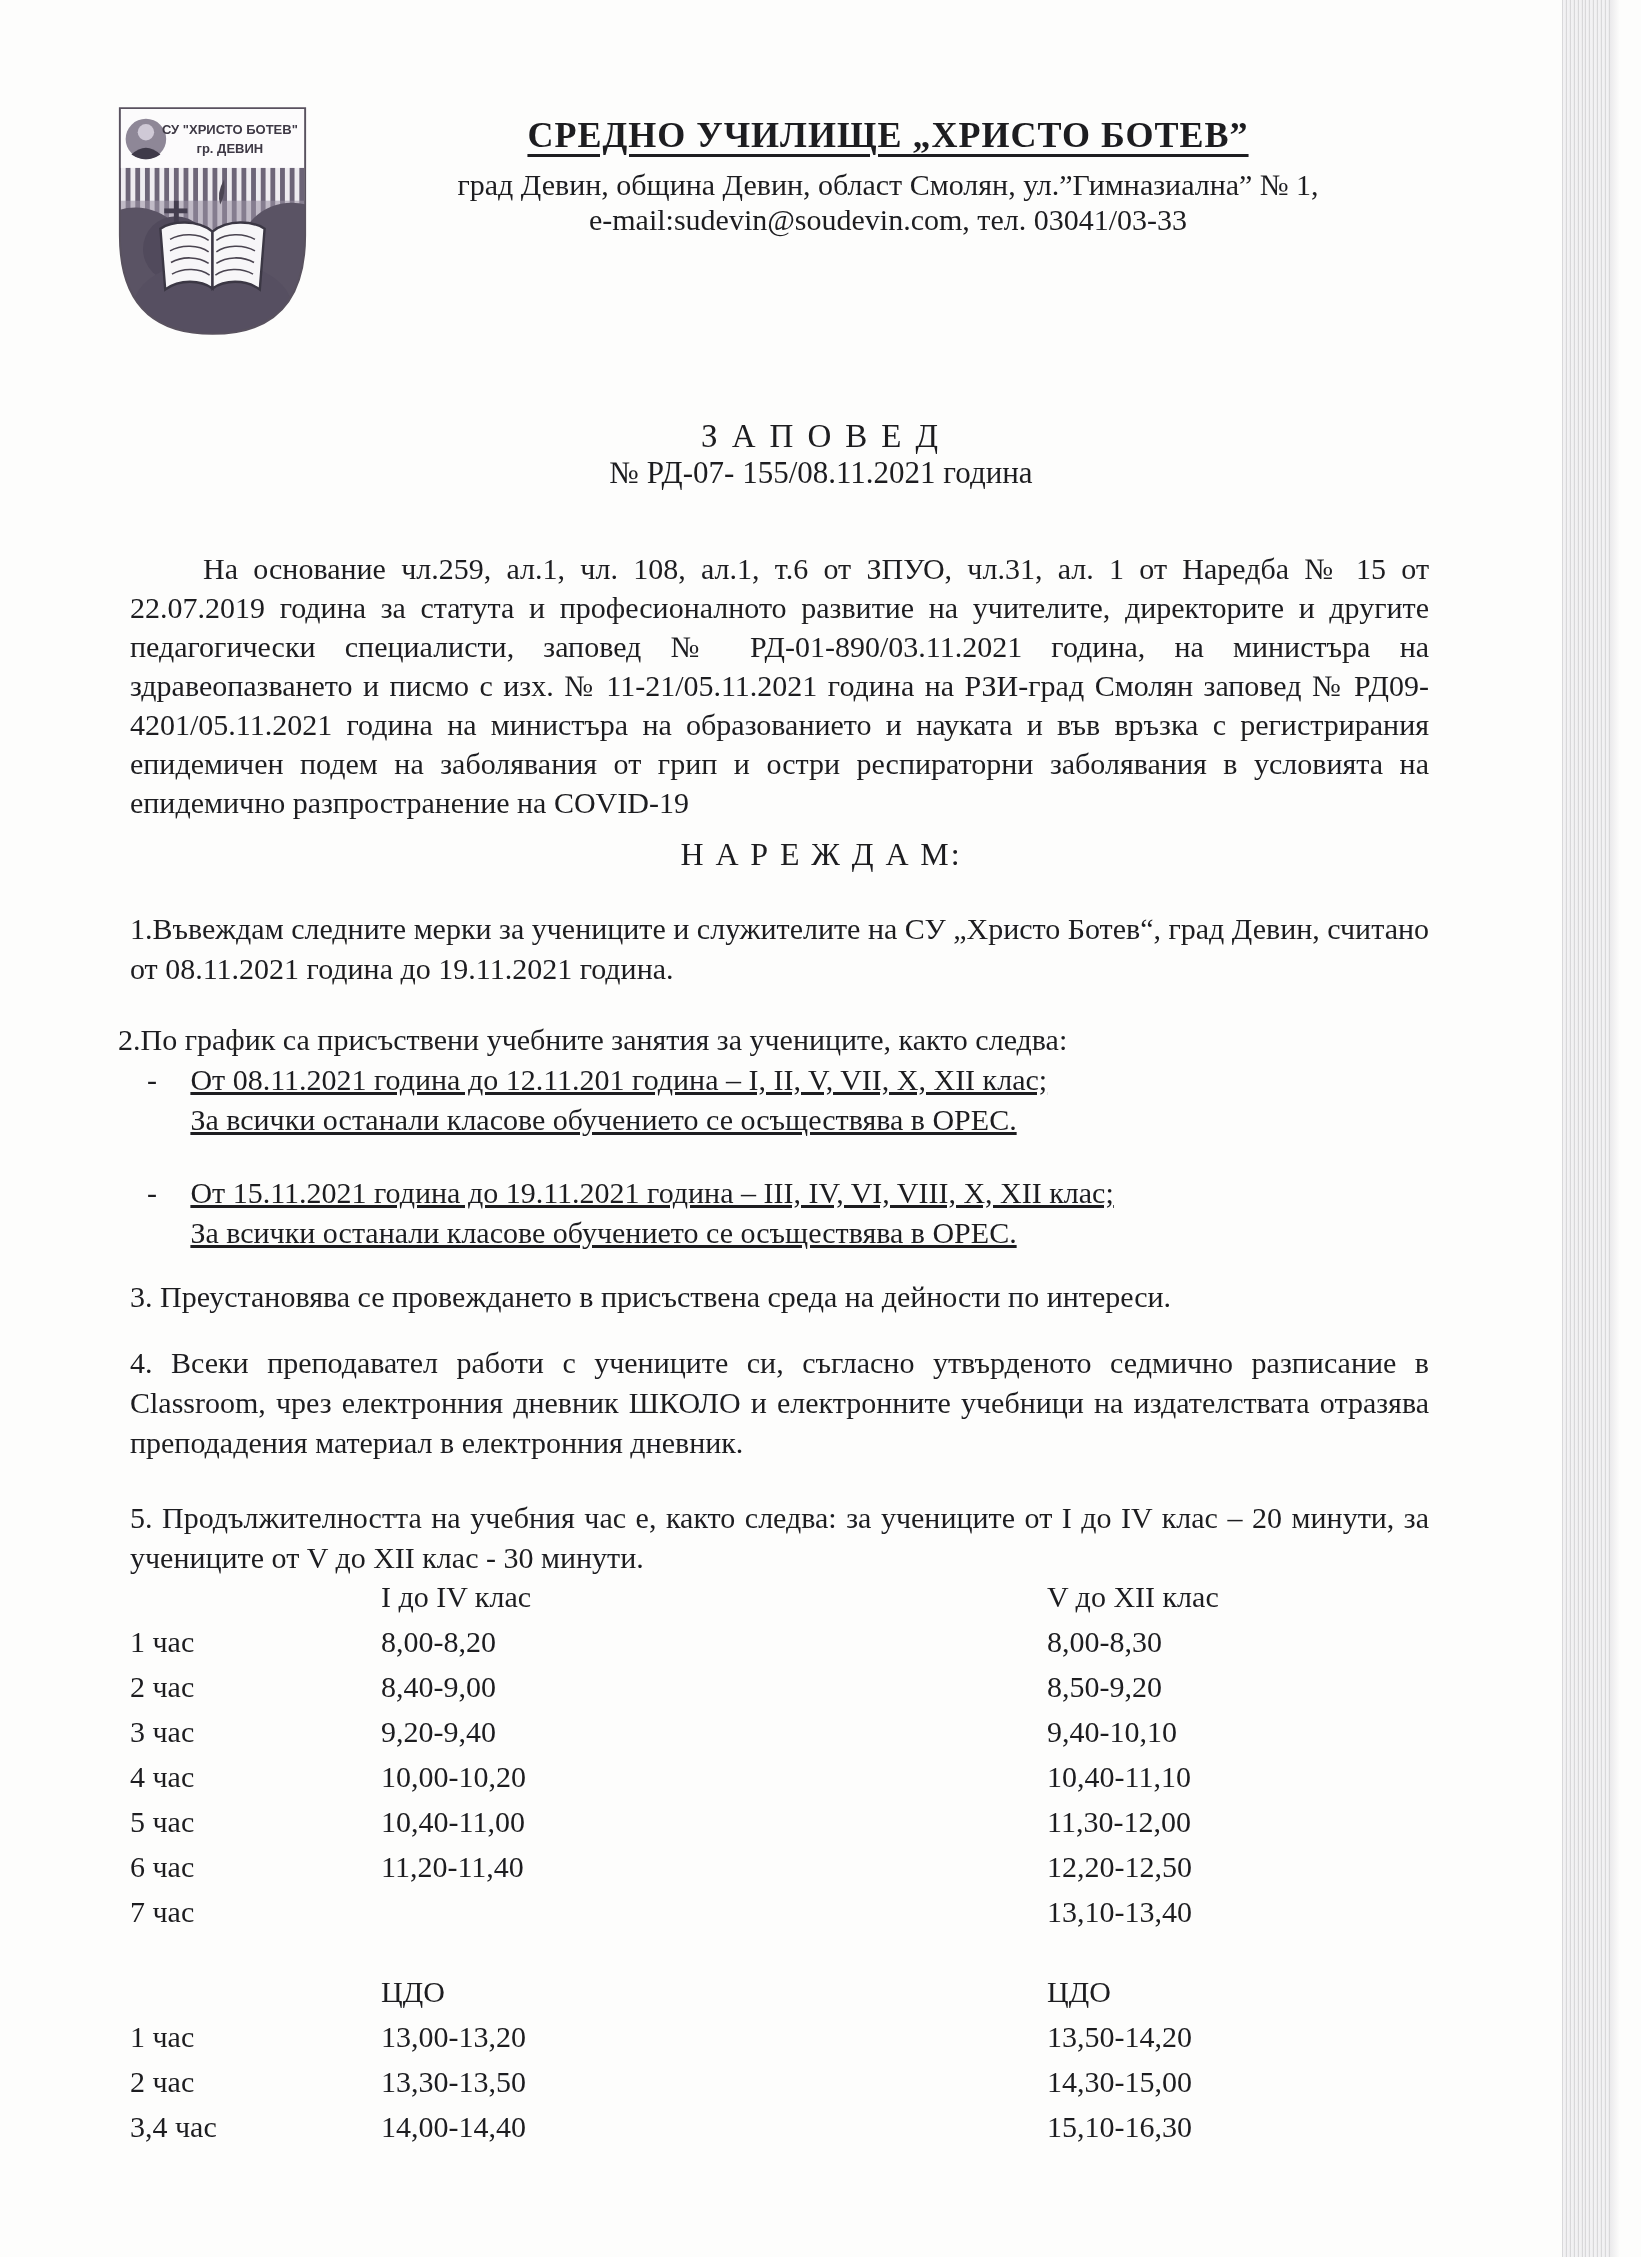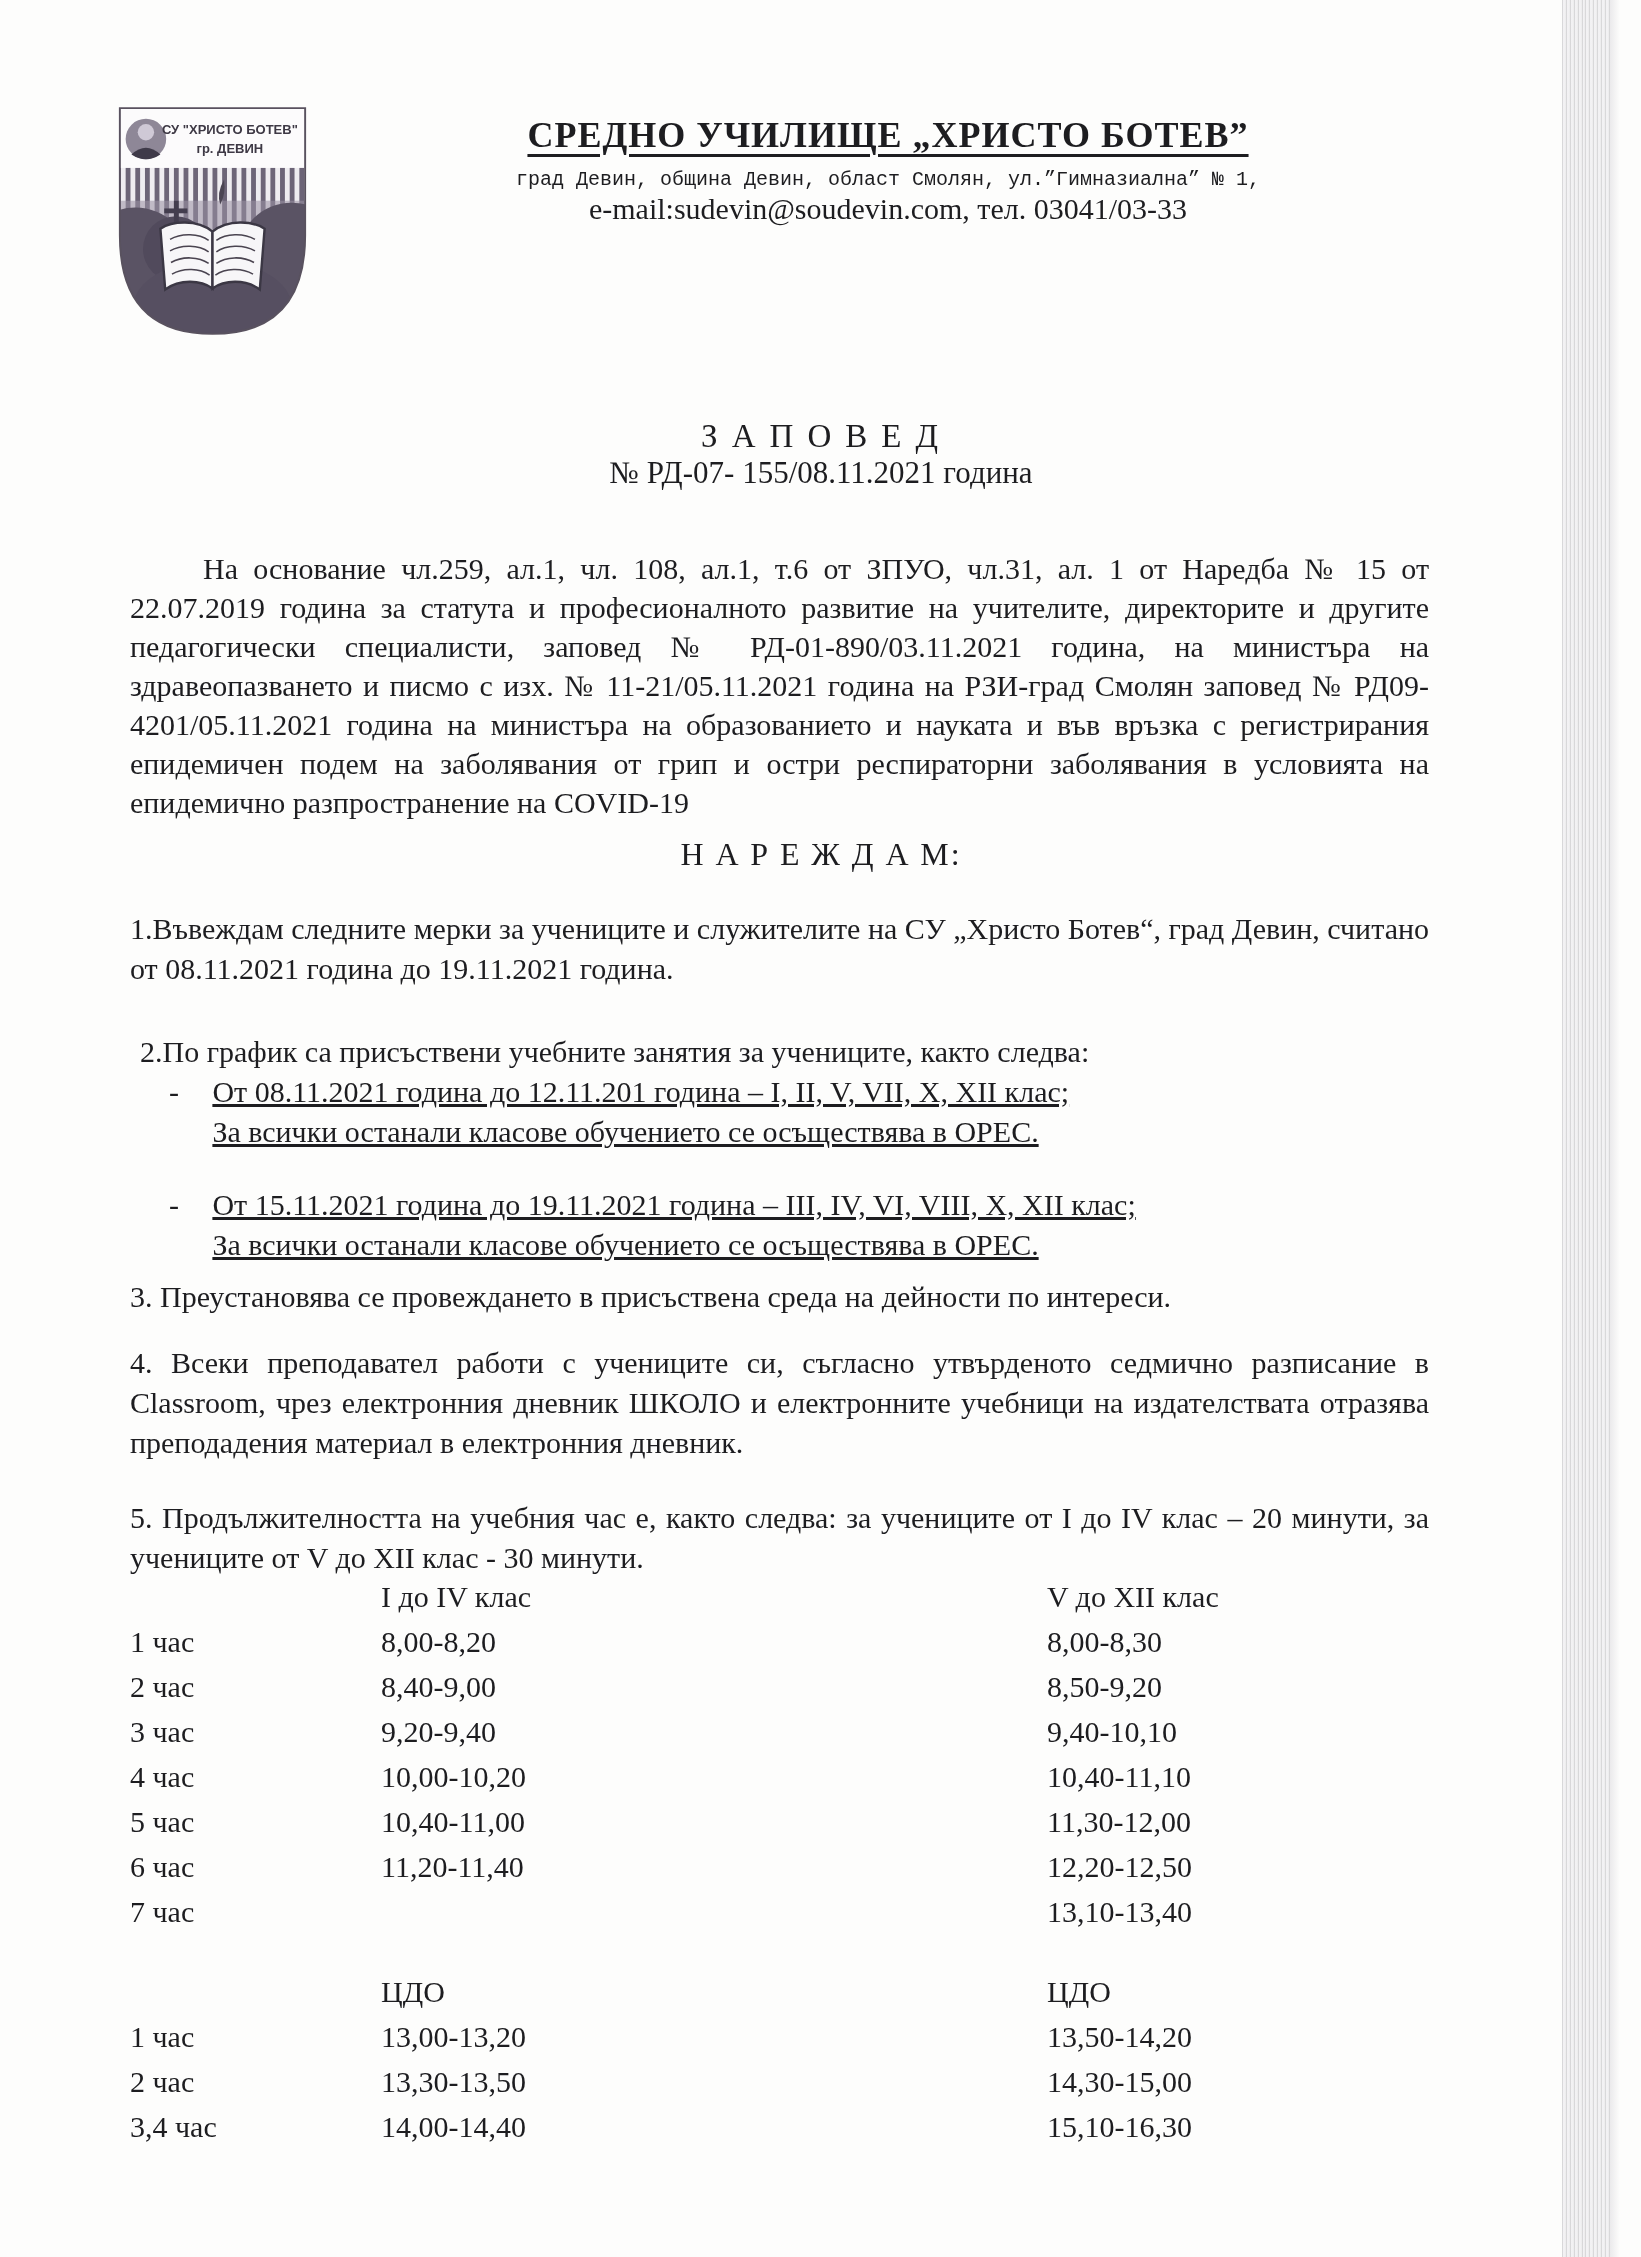--- a/index.html
+++ b/index.html
@@ -27,37 +27,37 @@
 
   .logo{position:absolute;left:116px;top:104px;width:193px;height:234px;}
   .logo svg{display:block;}
   .logo-band-text{font-family:"Liberation Sans","DejaVu Sans",sans-serif;font-weight:bold;fill:#3e3945;}
 
   .school-header{position:absolute;left:328px;top:114px;width:1120px;text-align:center;}
   .school-name{
     font-size:36px;font-weight:bold;letter-spacing:1px;
     text-decoration:underline;text-decoration-thickness:2.9px;text-underline-offset:6.8px;
   }
-  .school-address{font-size:20px;margin-top:11.6px;font-family:Liberation Mono, monospace;}
+  .school-address{font-size:30px;margin-top:11.6px;}
   .school-contact{font-size:30px;margin-top:1.9px;}
 
   .order-block{position:absolute;left:126px;top:418px;width:1390px;text-align:center;}
   .order-title{font-size:33px;letter-spacing:2.9px;}
   .order-number{font-size:31px;margin-top:0;}
 
   .preamble{
     position:absolute;left:130px;top:533px;width:1299px;
     font-size:30px;line-height:39px;text-align:justify;text-indent:73px;margin-top:16px;
   }
 
   .command-heading{position:absolute;left:126px;top:836px;width:1390px;text-align:center;font-size:32px;letter-spacing:1.9px;}
 
   .para{font-size:30px;line-height:40px;}
   .item1{position:absolute;left:130px;top:909px;width:1299px;text-align:justify;}
-  .item2{position:absolute;left:140px;top:1020px;width:1299px;margin-top:12px;}
+  .item2{position:absolute;left:118px;top:1020px;width:1299px;}
   .bullet{display:flex;margin-left:17.4px;}
   .bullet .dash{width:55px;padding-left:11.6px;box-sizing:border-box;}
   .bullet .bullet-text{flex:1;text-decoration:underline;}
   .bullet + .bullet{margin-top:33px;}
   .item3{position:absolute;left:130px;top:1277px;width:1299px;}
   .item4{position:absolute;left:130px;top:1343px;width:1299px;text-align:justify;}
   .item5{position:absolute;left:130px;top:1498px;width:1299px;text-align:justify;}
 
   .schedule{position:absolute;left:130px;top:1574px;width:1299px;font-size:30px;}
   .sched-row{display:grid;grid-template-columns:251px 666px 1fr;line-height:45px;}

